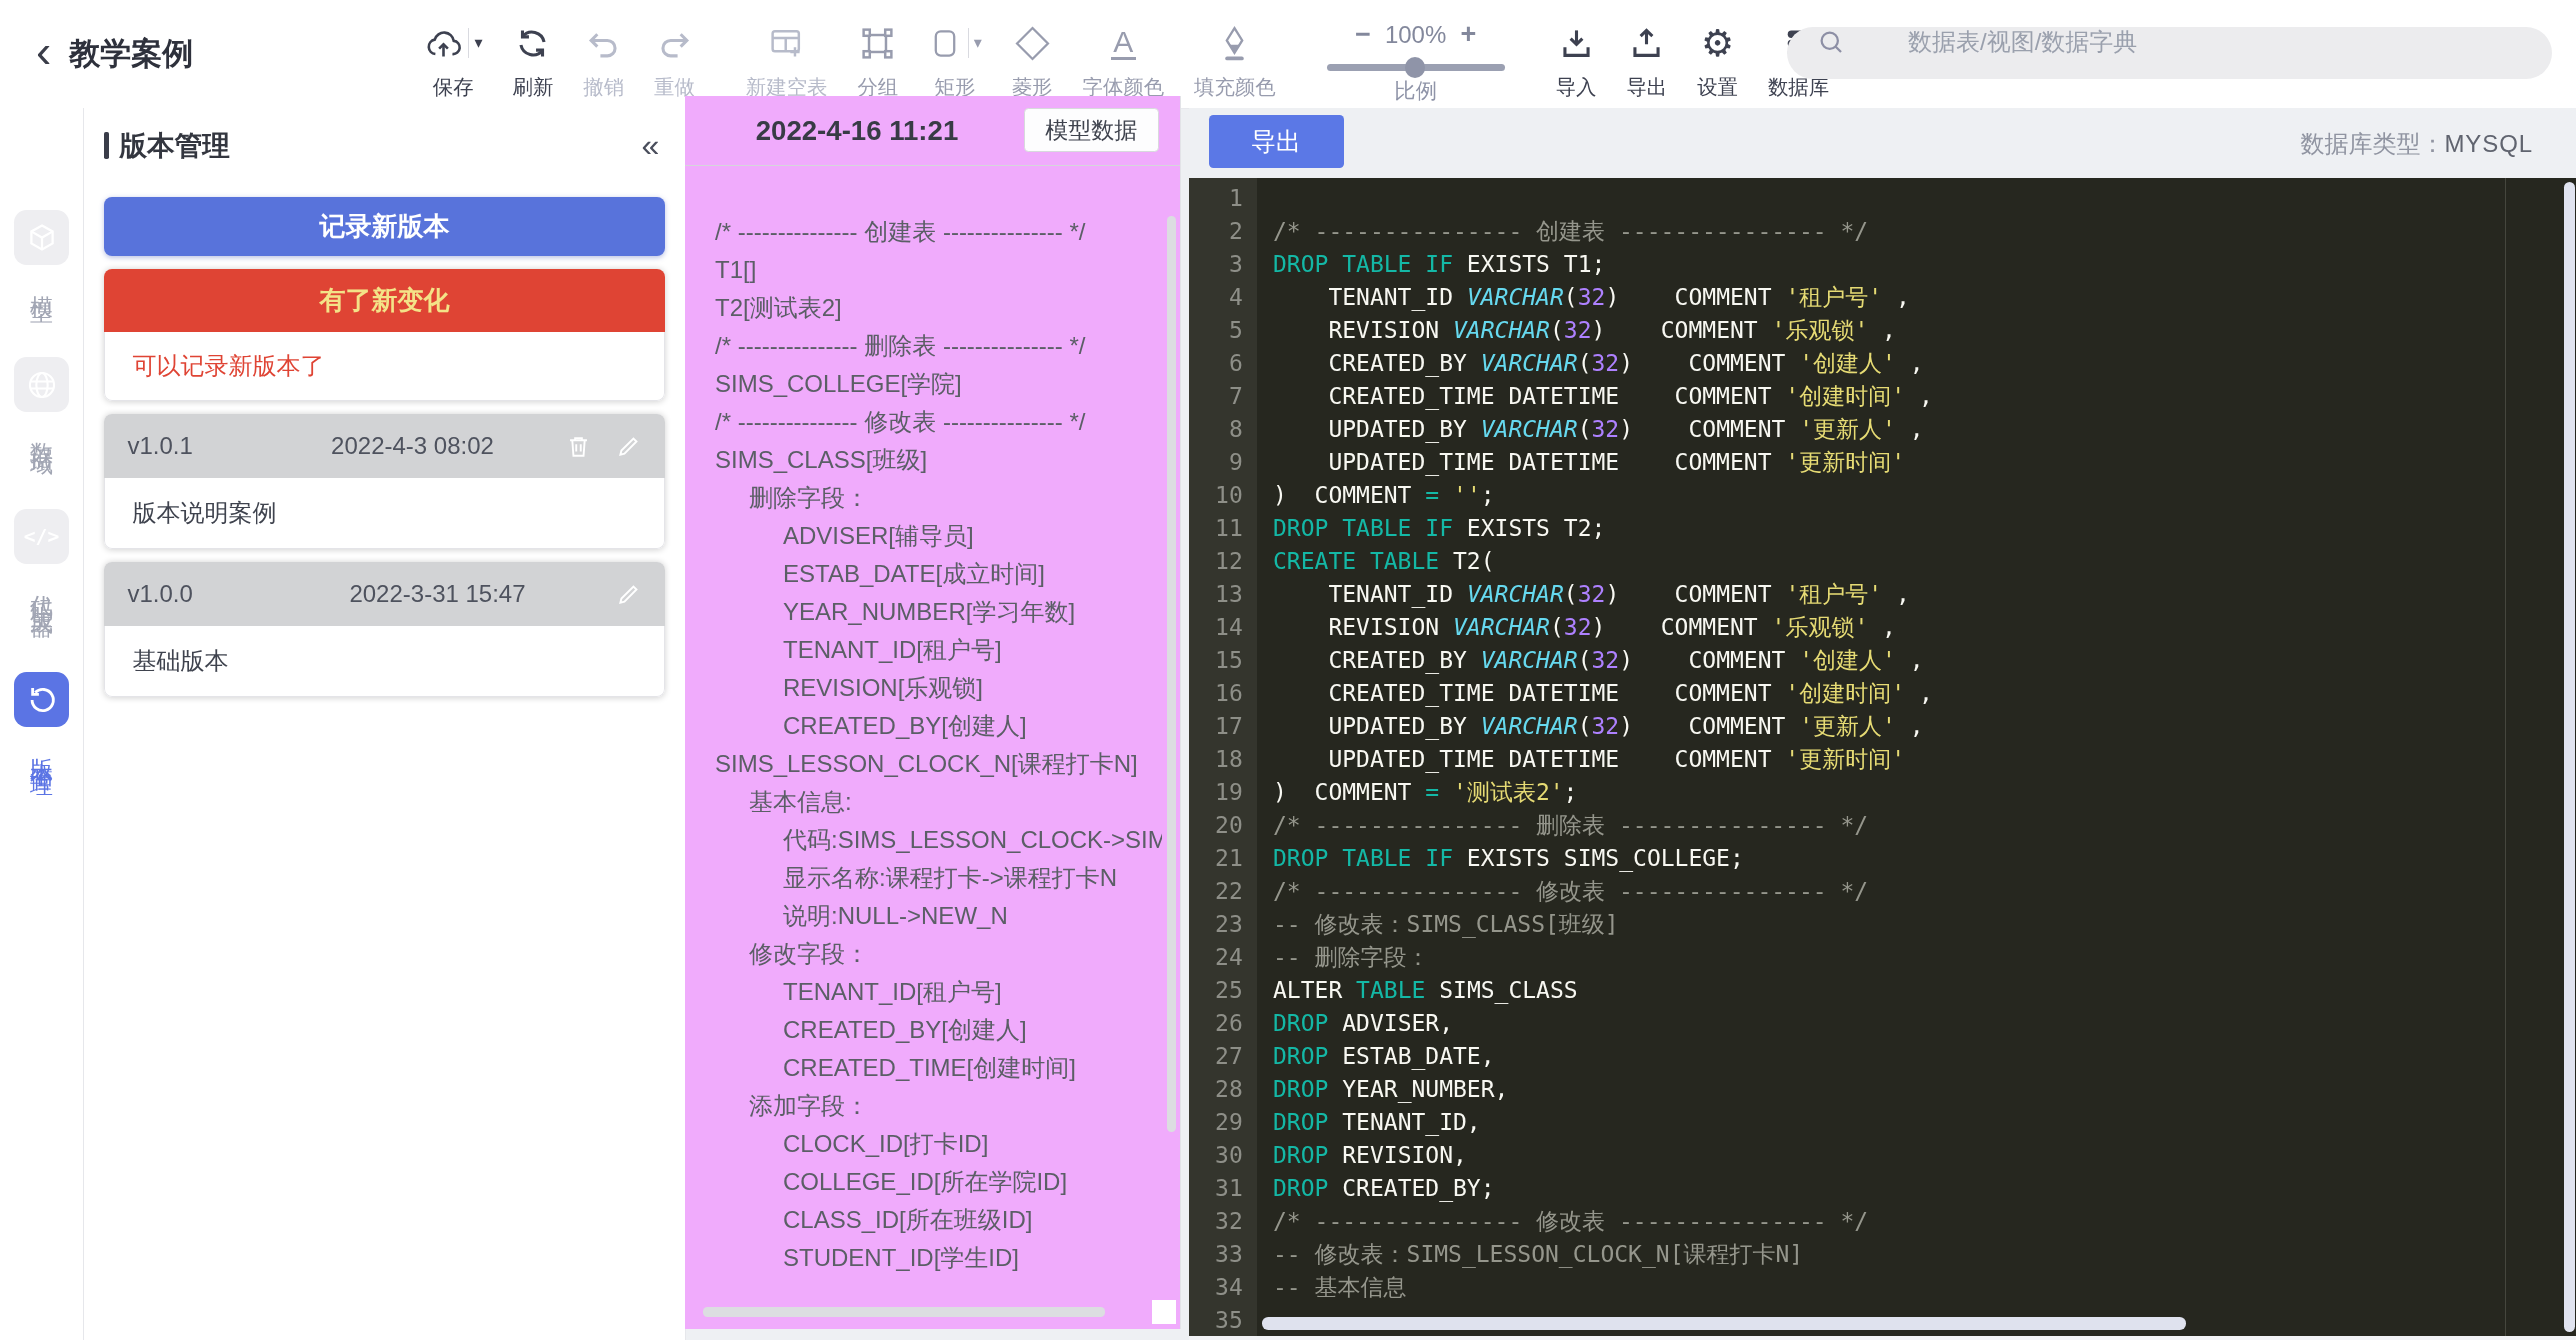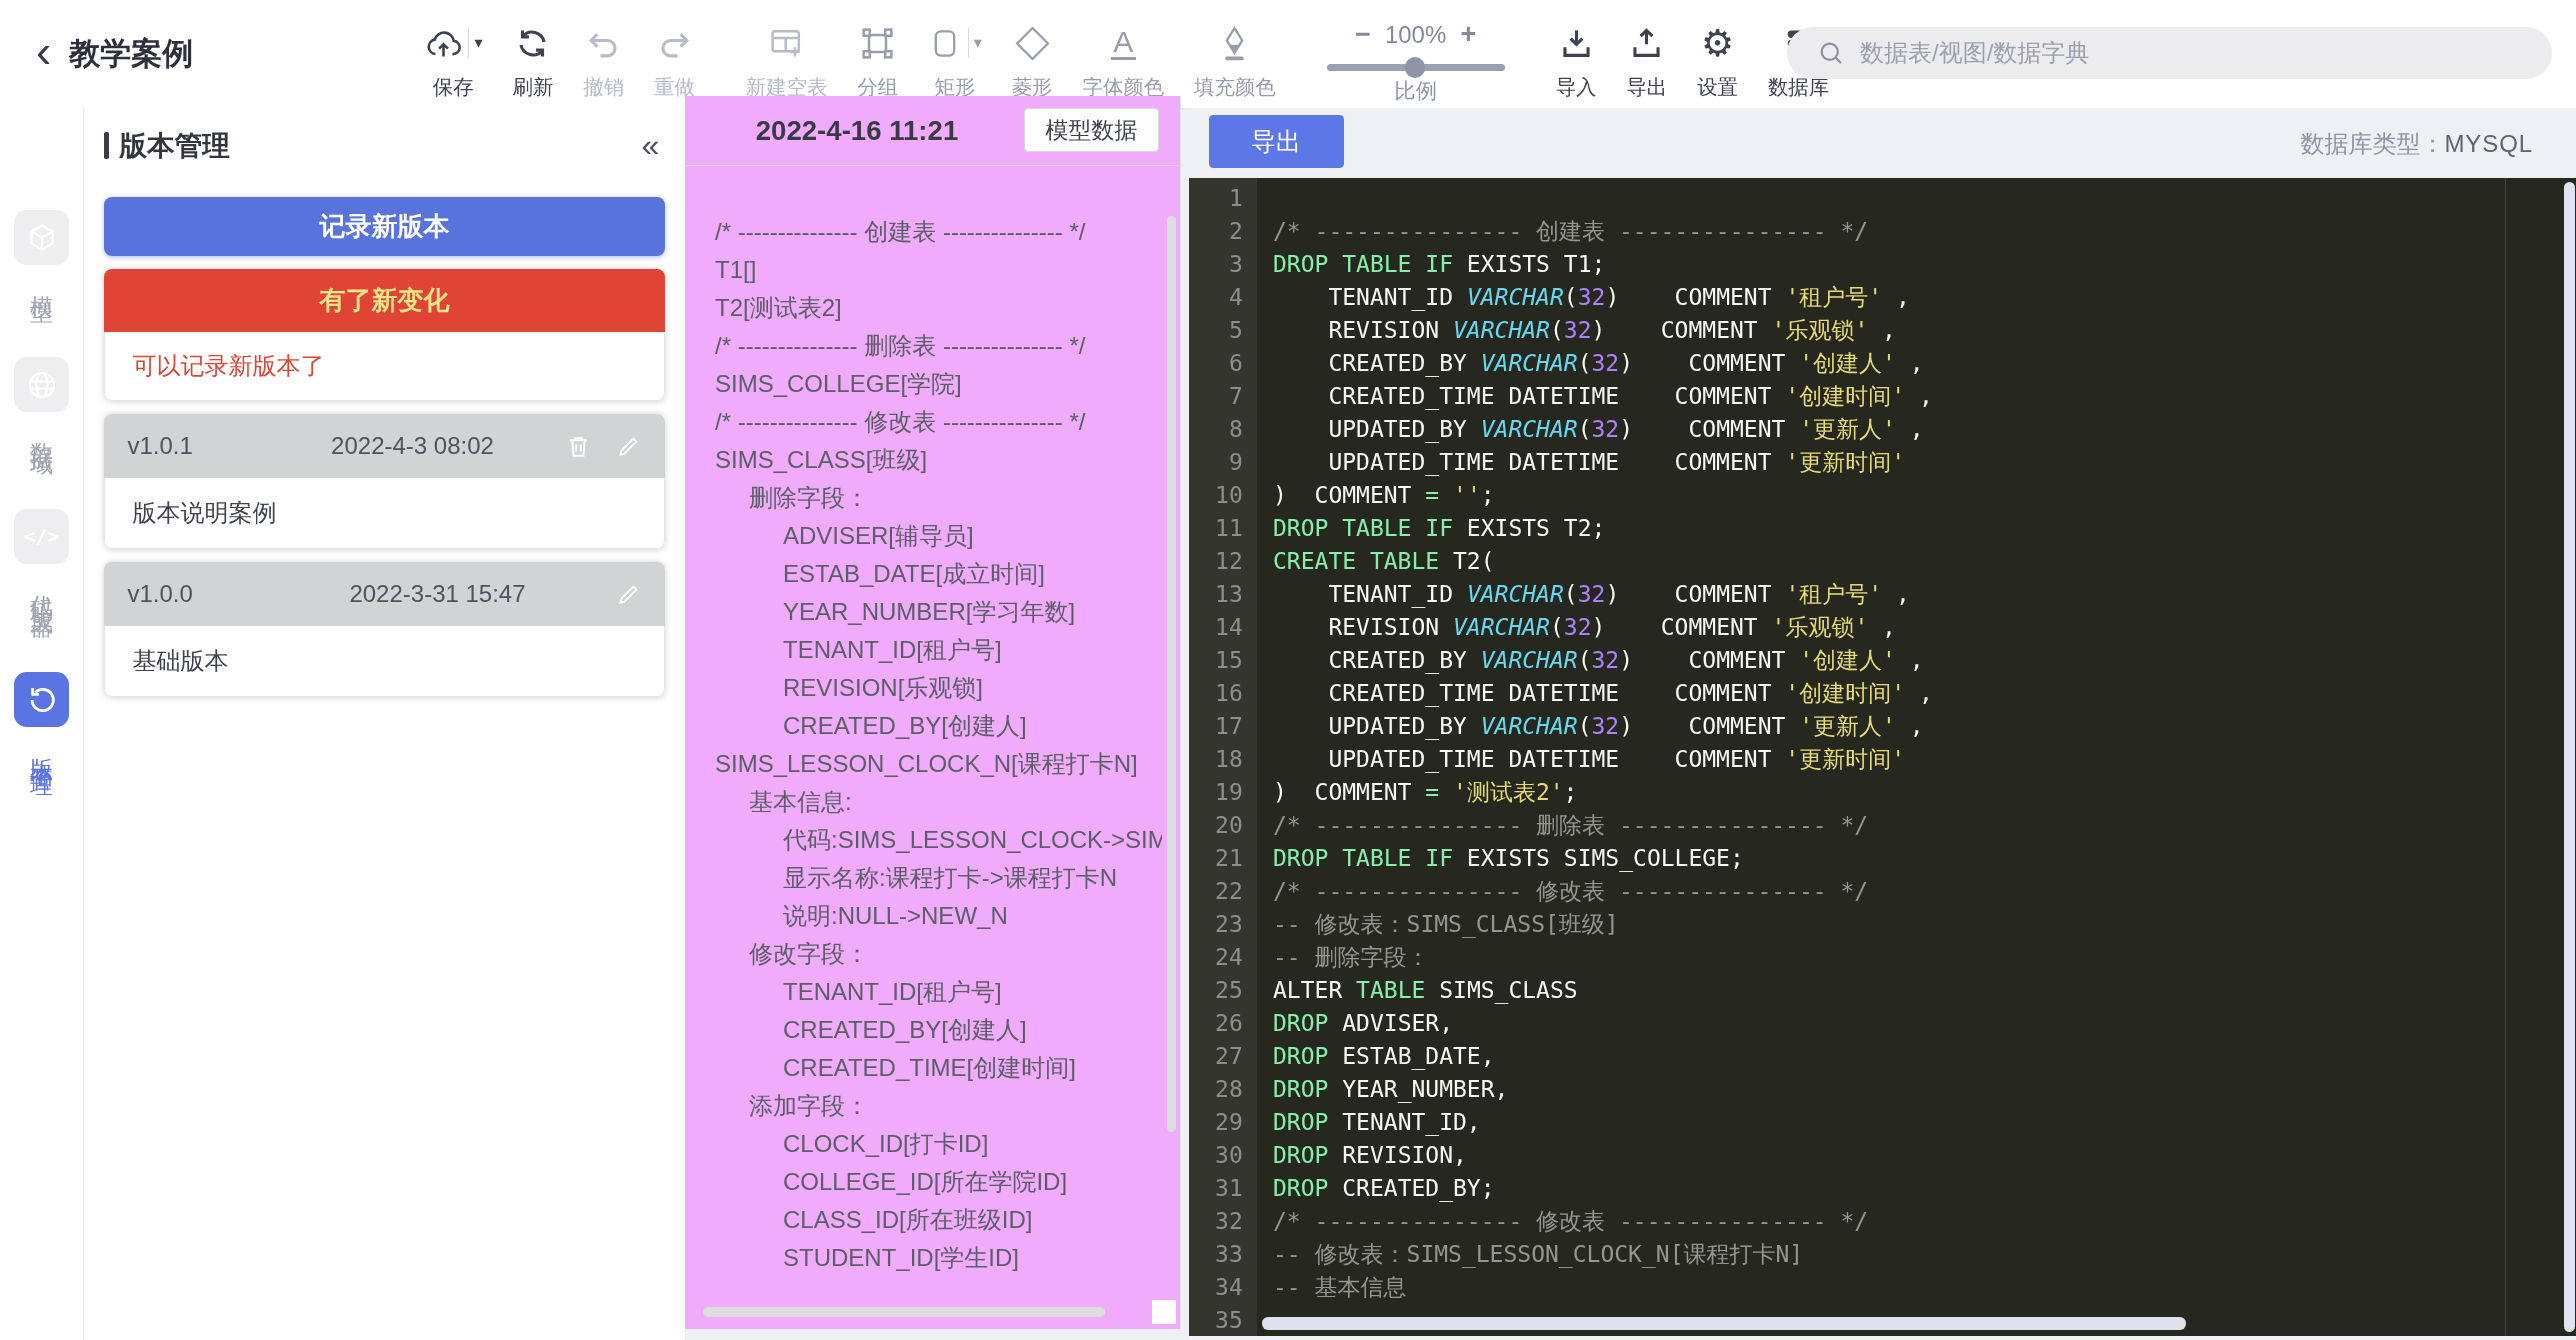--- a/index.html
+++ b/index.html
@@ -22,21 +22,21 @@
   .tdiv{width:0.9px;height:30px;background:#d9dae0;}
   .gearglyph{font-size:37px;line-height:37px;}
   
   .zoomgrp{display:flex;flex-direction:column;align-items:center;margin:0 36px;padding-top:16px;color:#8f94a8;}
   .zoomrow{display:flex;align-items:center;gap:14.2px;font-size:24px;color:#83889c;}
   .zbtn{font-size:27px;font-weight:bold;cursor:pointer;}
   .slider{position:relative;width:178px;height:6.2px;background:#9ba0b2;border-radius:3.6px;margin-top:14.2px;}
   .thumb{position:absolute;left:78px;top:-7.1px;width:20.4px;height:20.4px;border-radius:50%;background:#8f94a8;}
   .zoomlbl{font-size:21.3px;margin-top:5.3px;}
   
-  .search{position:absolute;right:24px;top:27px;width:747px;height:52px;background:#ececee;border-radius:26px;display:flex;align-items:center;padding:0 9px;}
+  .search{position:absolute;right:24px;top:27px;width:747px;height:52px;background:#ececee;border-radius:26px;display:flex;align-items:flex-start;padding:0 9px;gap:48px;}
   .search svg{margin:0 12.4px 0 19.6px;}
   .search input{flex:1;border:none;background:transparent;outline:none;font-size:24px;color:#3c3f4a;font-family:"Liberation Sans",sans-serif;}
   .search input::placeholder{color:#9aa0ad;}
 
   
   .rail{position:absolute;left:0;top:108px;width:84px;height:1233px;background:#fff;border-right:0.9px solid #e6e7eb;display:flex;flex-direction:column;align-items:center;padding-top:102px;box-sizing:border-box;}
   .ritem{display:flex;flex-direction:column;align-items:center;margin-bottom:69px;cursor:pointer;}
   .rbtn{width:55px;height:55px;border-radius:12.4px;background:#eeeef1;display:flex;align-items:center;justify-content:center;color:#fff;}
   .rbtn.active{background:#5b74e4;}
   .rlabel{margin-top:12.4px;font-size:23px;color:#a2a6b4;writing-mode:vertical-lr;text-orientation:upright;letter-spacing:5.3px;line-height:1;}
@@ -76,21 +76,21 @@
   
   .cpanel{position:absolute;left:1189px;top:108px;width:1387px;height:1233px;background:#eef0f3;}
   .exportbtn{position:absolute;left:19.6px;top:7.1px;width:135px;height:53px;background:#5b78e6;border:none;border-radius:4.4px;color:#fff;font-size:25px;cursor:pointer;font-family:"Liberation Sans",sans-serif;}
   .dbtype{position:absolute;right:43px;top:19.6px;font-size:24px;color:#9094a1;}
   .dbtype b{color:#60646f;font-weight:normal;letter-spacing:0.9px;}
   .editor{position:absolute;left:0;right:0;top:70px;bottom:0;background:#26271f;overflow:hidden;}
   .gutter{position:absolute;left:0;top:0;bottom:0;width:68px;background:#34352d;padding-top:4.4px;box-sizing:border-box;}
   .ln{height:33px;line-height:33px;font-family:"DejaVu Sans Mono",monospace;font-size:23px;color:#8e8f88;text-align:right;padding-right:14.2px;}
   .codearea{position:absolute;left:68px;top:0;right:12.4px;bottom:0;padding:4.4px 0 0 16px;overflow:hidden;}
   .cl{height:33px;line-height:33px;font-family:"DejaVu Sans Mono",monospace;font-size:23px;white-space:pre;color:#f8f8f2;}
-  .tk-k{color:#86efac;}
+  .tk-k{color:#14b8a6;}
   .tk-ty{color:#66d9ef;font-style:italic;}
   .tk-n{color:#ae81ff;}
   .tk-s{color:#e6db74;}
   .tk-cm{color:#95968c;}
   .tk-p{color:#f8f8f2;}
   .ruler{position:absolute;left:1316px;top:0;bottom:0;width:0.9px;background:#45463d;}
   .cscroll-v{position:absolute;right:0.9px;top:3.6px;width:11.6px;bottom:9px;background:#e1e4f0;border-radius:6.2px;}
   .cscroll-h{position:absolute;left:73px;bottom:10.7px;width:924px;height:13.3px;background:#dfe2ee;border-radius:6.2px;}
   .cbottom{position:absolute;left:0;right:0;bottom:0;height:5.3px;background:#f2f3f6;}
 </style>

